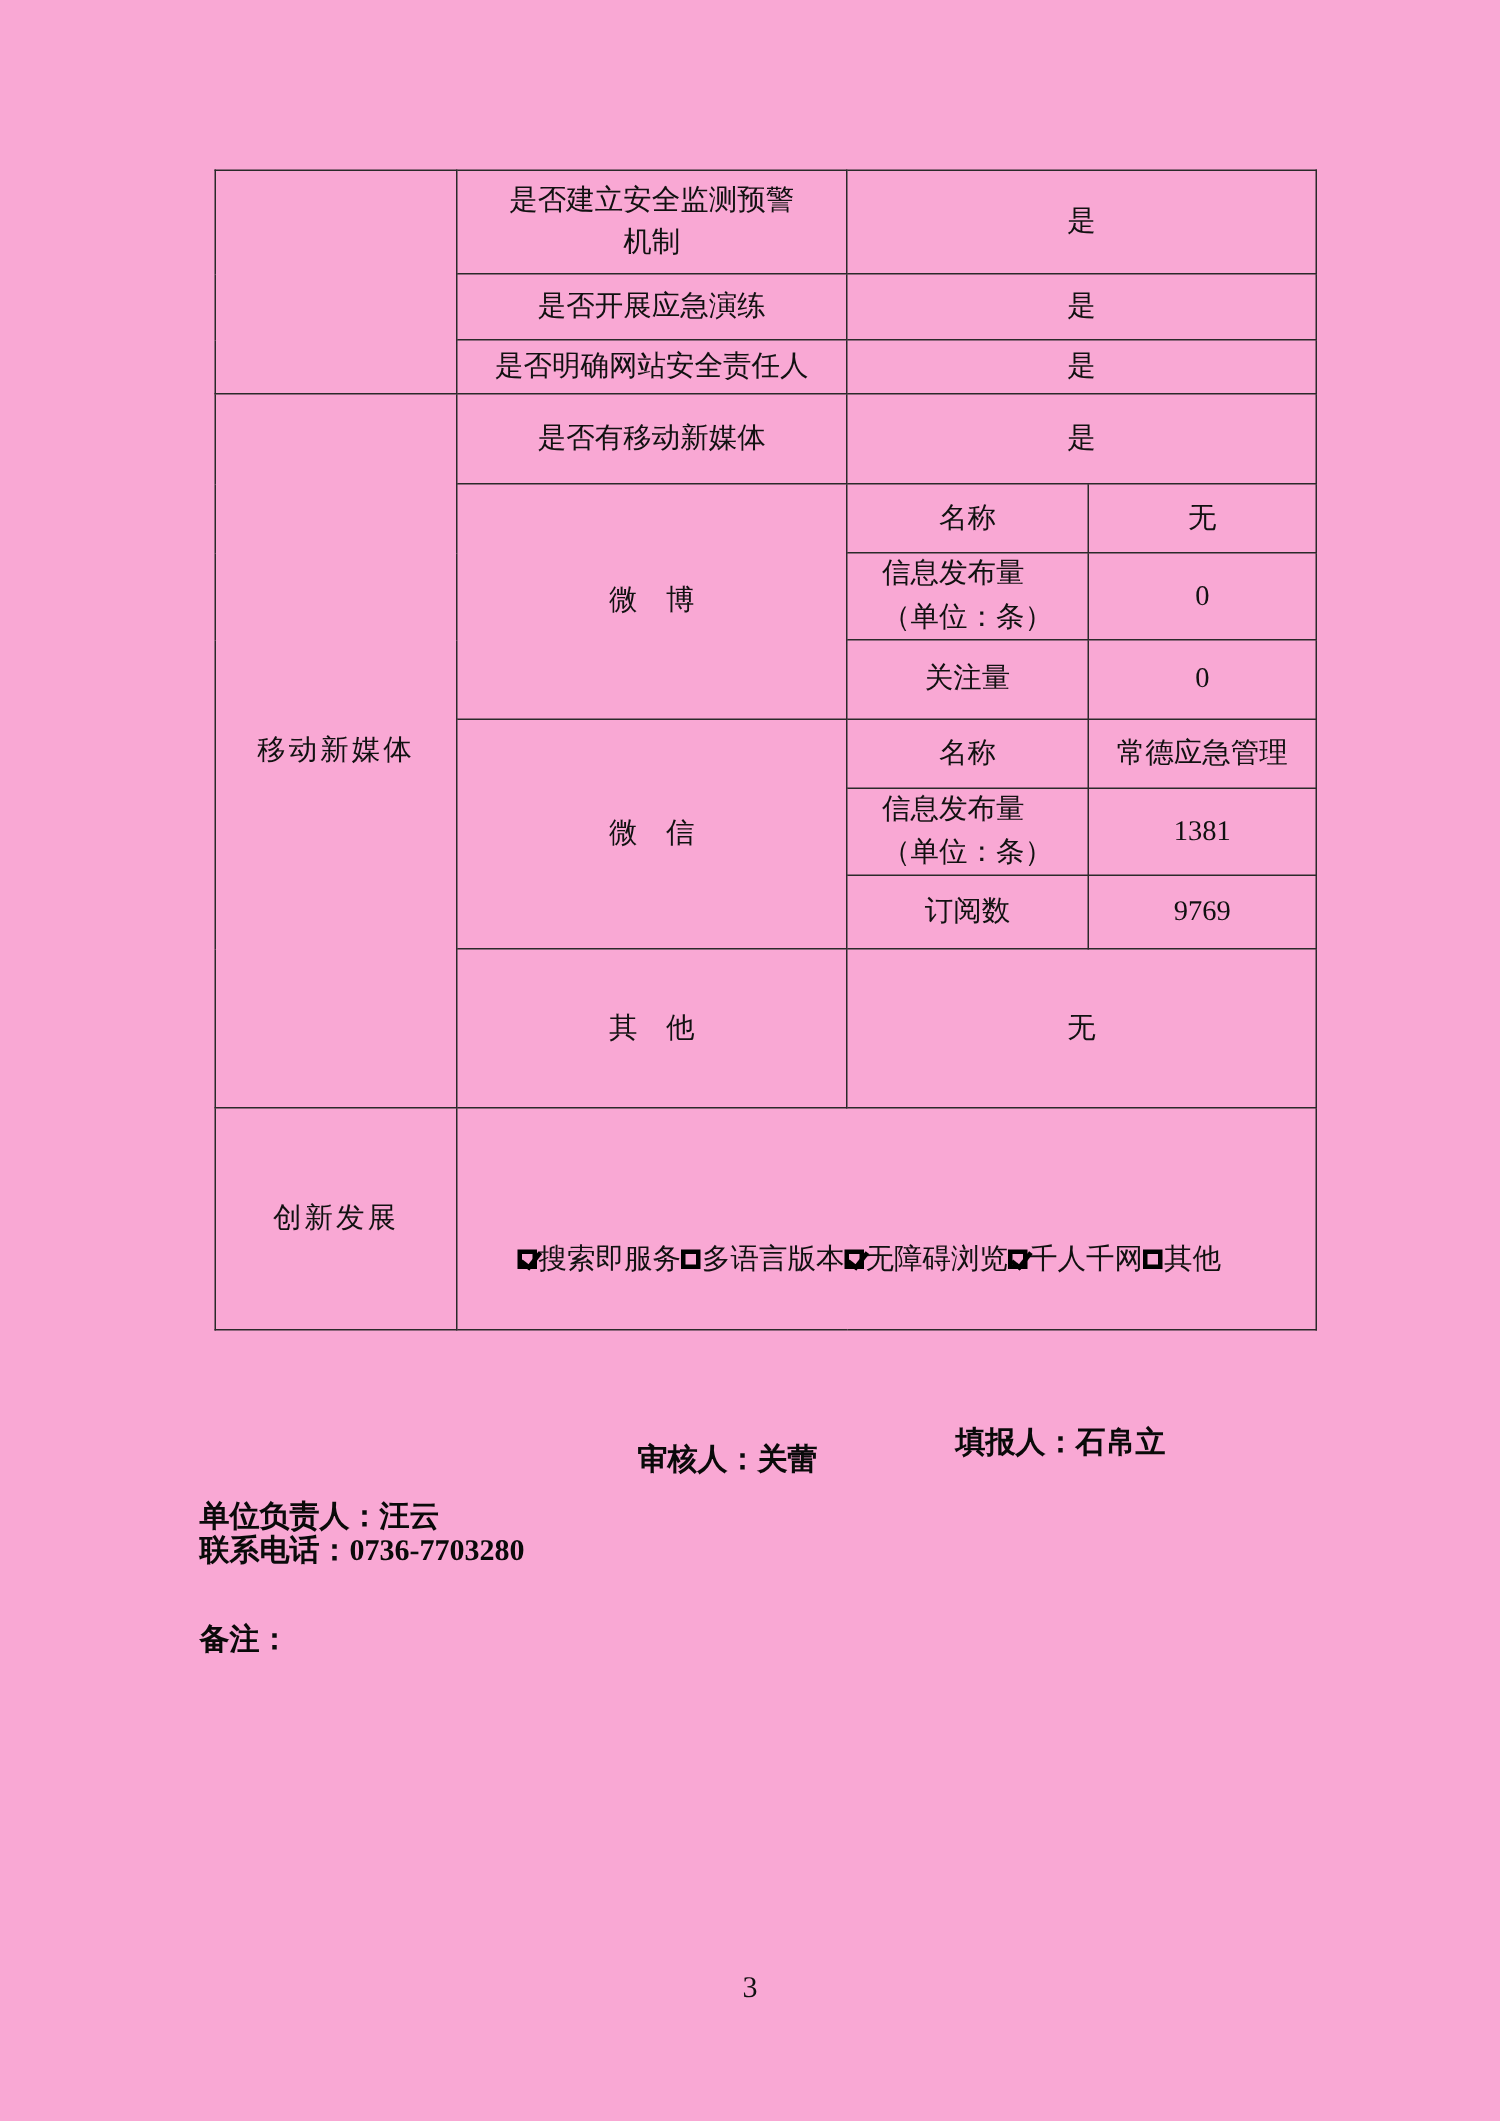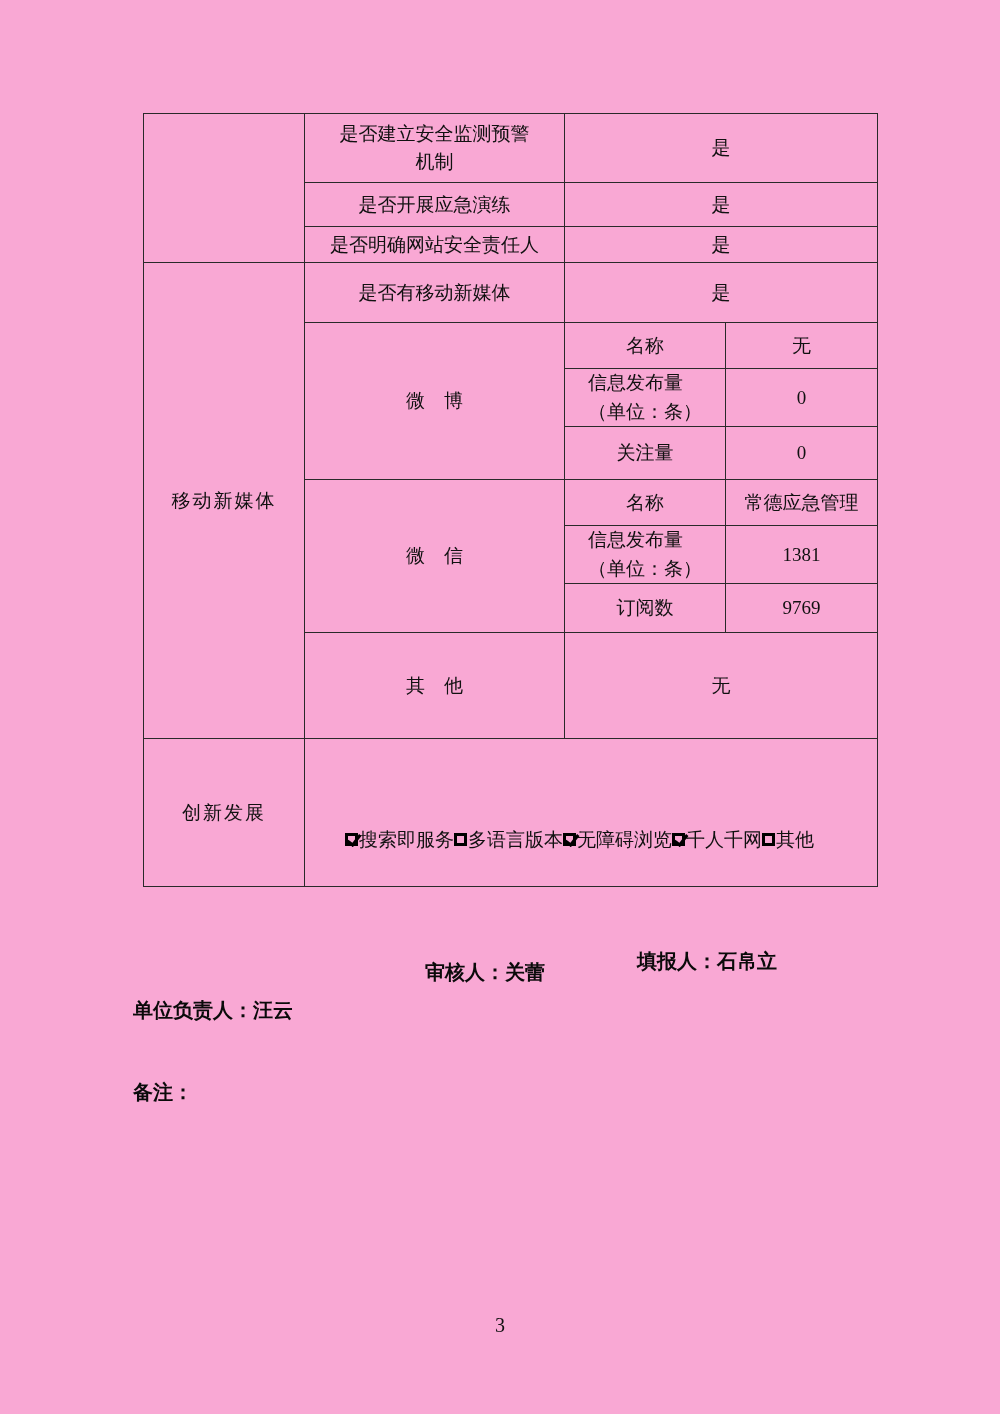--- a/index.html
+++ b/index.html
@@ -190,16 +190,17 @@
           </span>
         </div>
       </td>
     </tr>
   </tbody>
     </table>
 
   <div class="f-item" style="left:133px; top:997px;"><span>单位负责人：</span><span>汪云</span></div>
   <div class="f-item" style="left:425px; top:959px;"><span>审核人：</span><span>关蕾</span></div>
   <div class="f-item" style="left:637px; top:909px;margin-top:39px;"><span>填报人：</span><span>石帛立</span></div>
+  <div class="f-item" style="left:133px; top:1020px;"><span>联系电话：</span><span>0736-7703280</span></div>
   <div class="f-item" style="left:133px; top:1079px;">备注：</div>
 
   <div class="page-num">3</div>
 </div>
 
 </body></html>

